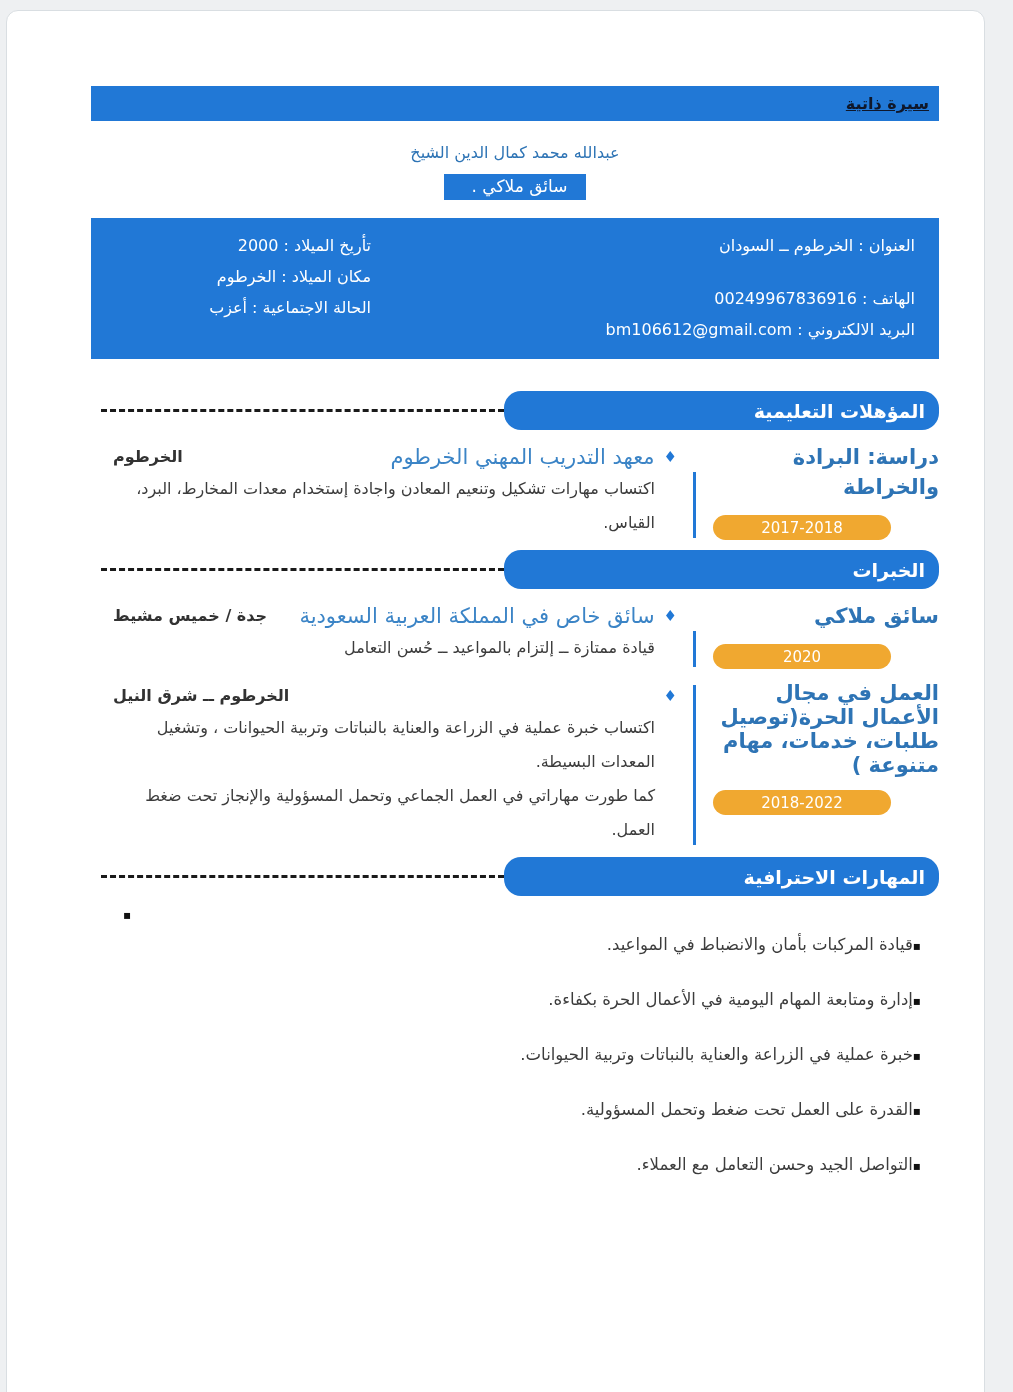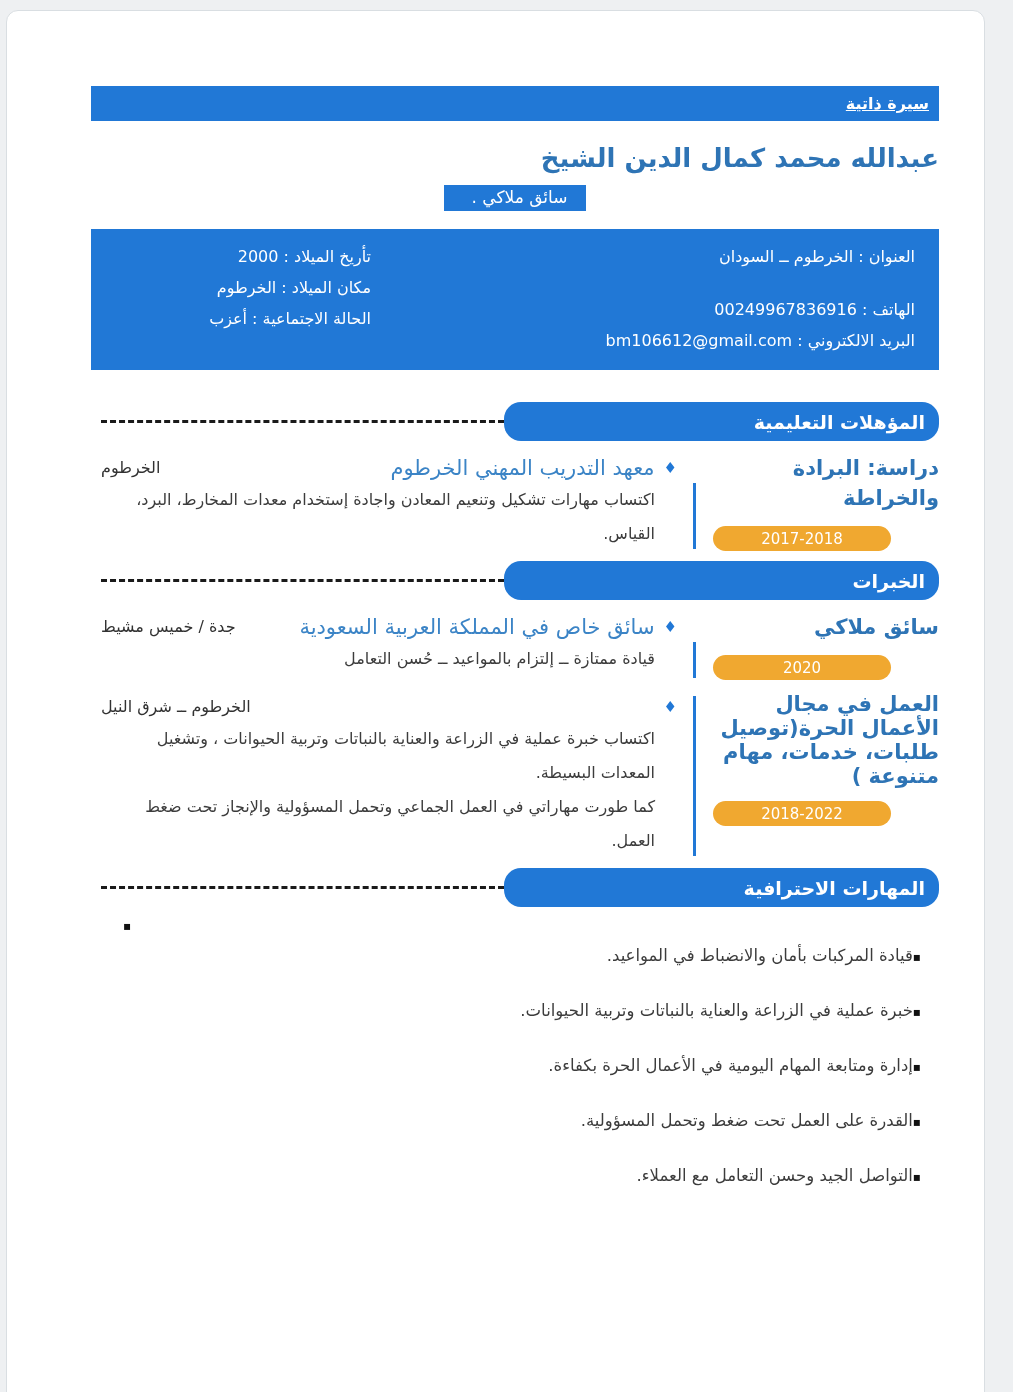--- a/index.html
+++ b/index.html
@@ -22,30 +22,31 @@
 
   
   .top-bar {
     height: 35px;
     background: var(--accent);
     display: flex;
     align-items: center;
     padding: 0 10px;
   }
   .top-bar .cv-label {
-    color: #ffffff; font-weight: bold; font-size: 16px;
+    color: #0f172a; font-weight: bold; font-size: 16px;
     text-decoration: underline;
   }
 
   
   .name {
     margin-top: 22px;
+    text-align: center;
     color: var(--title-blue);
-    font-size: 26px;
-    font-weight: bold;
+    font-size: 16px;
+    font-weight: normal;
   }
   .job-title-wrap { text-align: center; margin-top: 12px; }
   .job-title {
     display: inline-block;
     background: var(--accent);
     color: #fff;
     font-size: 17px;
     padding: 2px 18px 4px 27px;
   }
 
@@ -116,21 +117,21 @@
   .entry-body { flex: 1; padding: 0 16px 0 10px; }
   .org-row {
     display: flex;
     justify-content: space-between;
     align-items: baseline;
     line-height: 30px;
   }
   .org-wrap { display: flex; align-items: center; gap: 9px; }
   .diamond { color: var(--accent); font-size: 15px; }
   .org { color: var(--link-blue); font-size: 21px; }
-  .location { color: #323232; font-weight: 400; font-size: 16px; margin-left: 0; white-space: nowrap; }
+  .location { color: #323232; font-weight: 700; font-size: 16px; margin-left: 12px; white-space: nowrap; }
   .detail {
     color: #3c3c3c;
     font-size: 16px;
     line-height: 34px;
     padding-right: 22px;
     text-align: right;
   }
 
   
   .skills { padding-right: 18px; }
@@ -265,22 +266,22 @@
     <div class="section-header">
       <div class="section-pill">
         <span>المهارات الاحترافية</span>
       </div>
       <div class="section-dash"></div>
     </div>
     <div class="section-body">
             <div class="skills">
               <div class="stray-bullet">▪</div>
               <p class="skill"><span class="sq">▪</span>قيادة المركبات بأمان والانضباط في المواعيد.</p>
+              <p class="skill"><span class="sq">▪</span>إدارة ومتابعة المهام اليومية في الأعمال الحرة بكفاءة.</p>
               <p class="skill"><span class="sq">▪</span>خبرة عملية في الزراعة والعناية بالنباتات وتربية الحيوانات.</p>
-              <p class="skill"><span class="sq">▪</span>إدارة ومتابعة المهام اليومية في الأعمال الحرة بكفاءة.</p>
               <p class="skill"><span class="sq">▪</span>القدرة على العمل تحت ضغط وتحمل المسؤولية.</p>
               <p class="skill"><span class="sq">▪</span>التواصل الجيد وحسن التعامل مع العملاء.</p>
             </div>
           </div>
   </section>
 </div>
 
   </div>
 </div>
 

